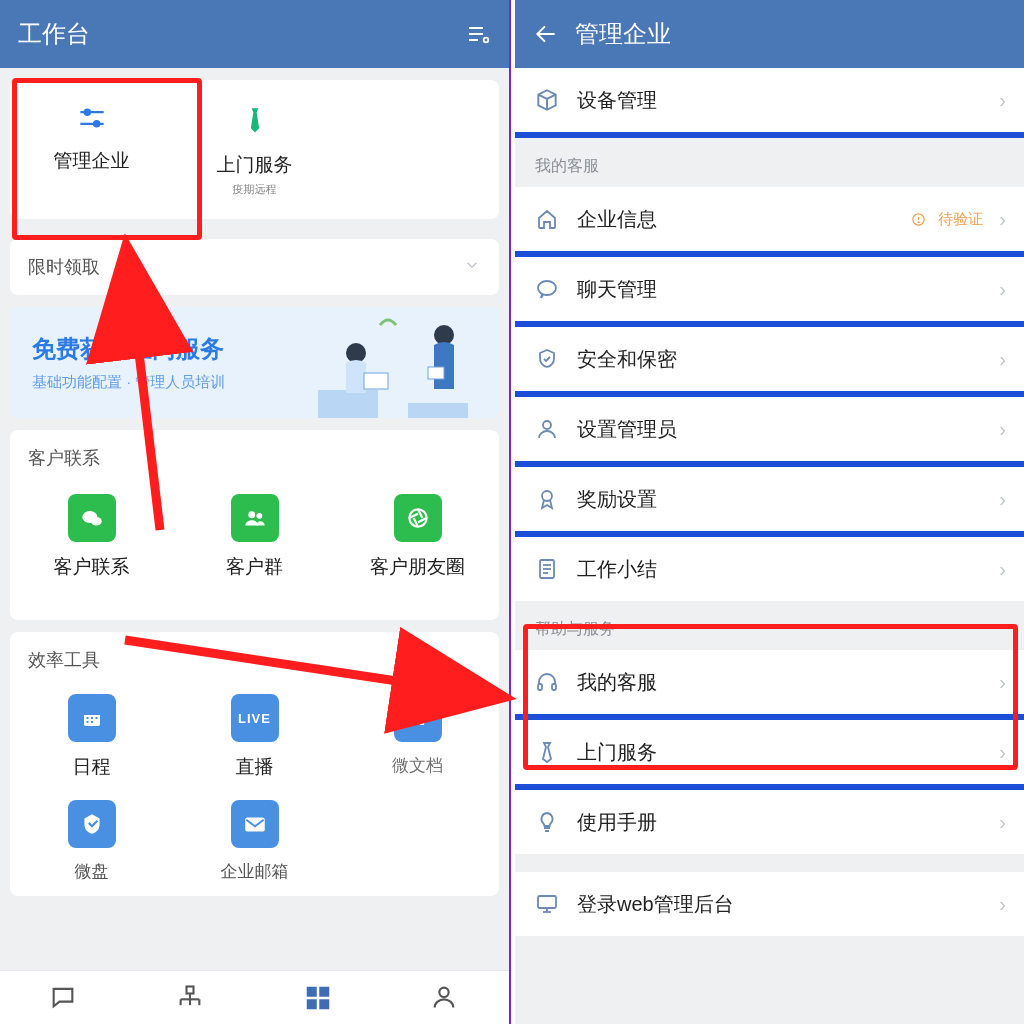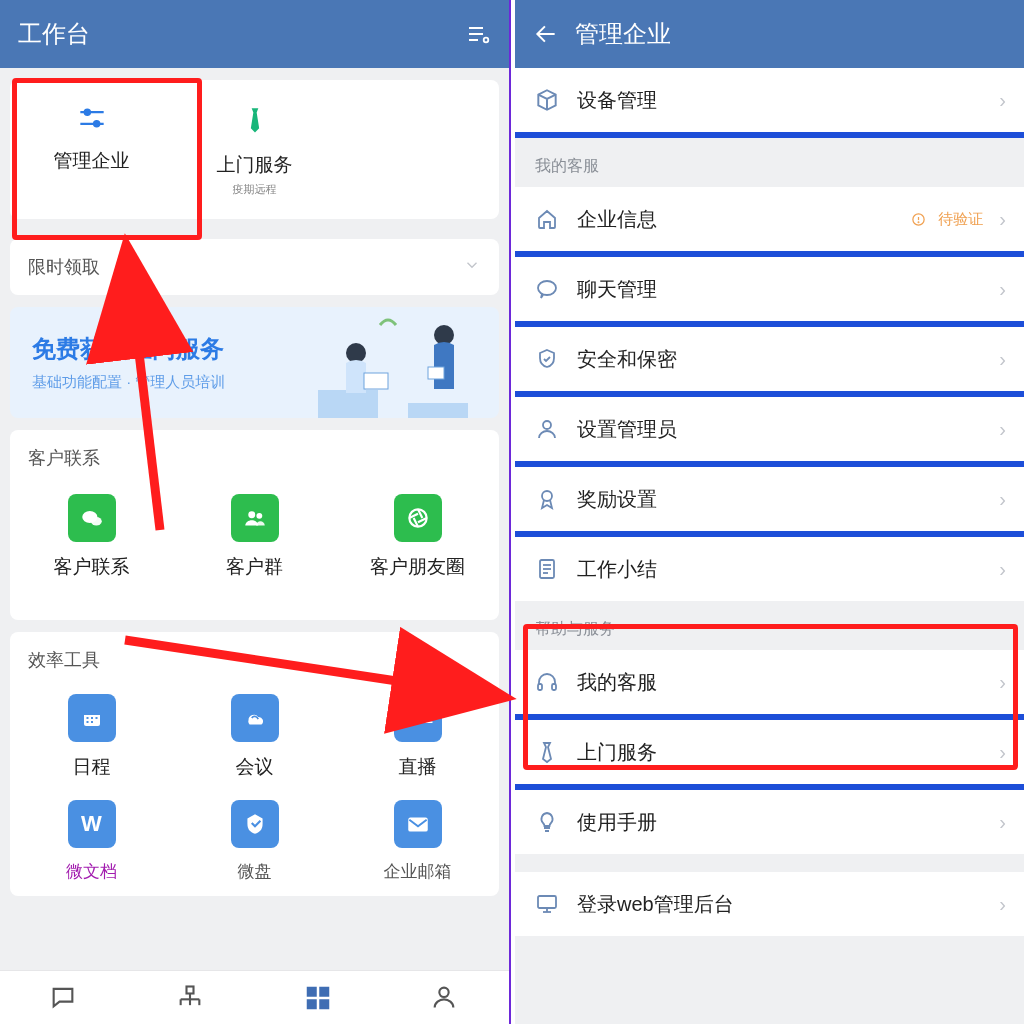--- a/index.html
+++ b/index.html
@@ -260,35 +260,26 @@
                   <rect x="11" y="11" width="2" height="2"></rect>
                   <rect x="15.5" y="11" width="2" height="2"></rect>
                   <rect x="6.5" y="15" width="2" height="2"></rect>
                   <rect x="11" y="15" width="2" height="2"></rect>
                 </g>
               </svg>
           </div>
           <div class="tile-label">日程</div>
         </div>
         <div class="tile" style="padding:6px 6px 14px">
-          <div class="icon-box ic-blue">
-            <svg viewBox="0 0 24 24" width="26" height="26" fill="#fff">
-                <path d="M6 14a5 5 0 0 1 9-3 4 4 0 0 1 3 7H7a4 4 0 0 1-1-4z"></path>
-                <path d="M9 12c2-3 5-1 6 1" stroke="#4a90e2" fill="none" stroke-width="1.5"></path>
-              </svg>
-          </div>
-          <div class="tile-label">会议</div>
-        </div>
-        <div class="tile" style="padding:6px 6px 14px">
           <div class="icon-box ic-live">LIVE</div>
           <div class="tile-label">直播</div>
         </div>
         <div class="tile" style="padding:6px 6px 0">
           <div class="icon-box ic-blue" style="font-size:22px">W</div>
-          <div class="tile-label" style="font-size:17px;color:#a21caf">微文档</div>
+          <div class="tile-label" style="font-size:17px;color:#737373">微文档</div>
         </div>
         <div class="tile" style="padding:6px 6px 0">
           <div class="icon-box ic-blue">
             <svg viewBox="0 0 24 24" width="26" height="26" fill="#fff">
                 <path d="M12 3l7 4v5c0 5-3 8-7 9-4-1-7-4-7-9V7z" fill="#fff"></path>
                 <path d="M9 11l3 3 5-5" stroke="#4a90e2" fill="none" stroke-width="2"></path>
               </svg>
           </div>
           <div class="tile-label" style="font-size:17px;color:#555">微盘</div>
         </div>

